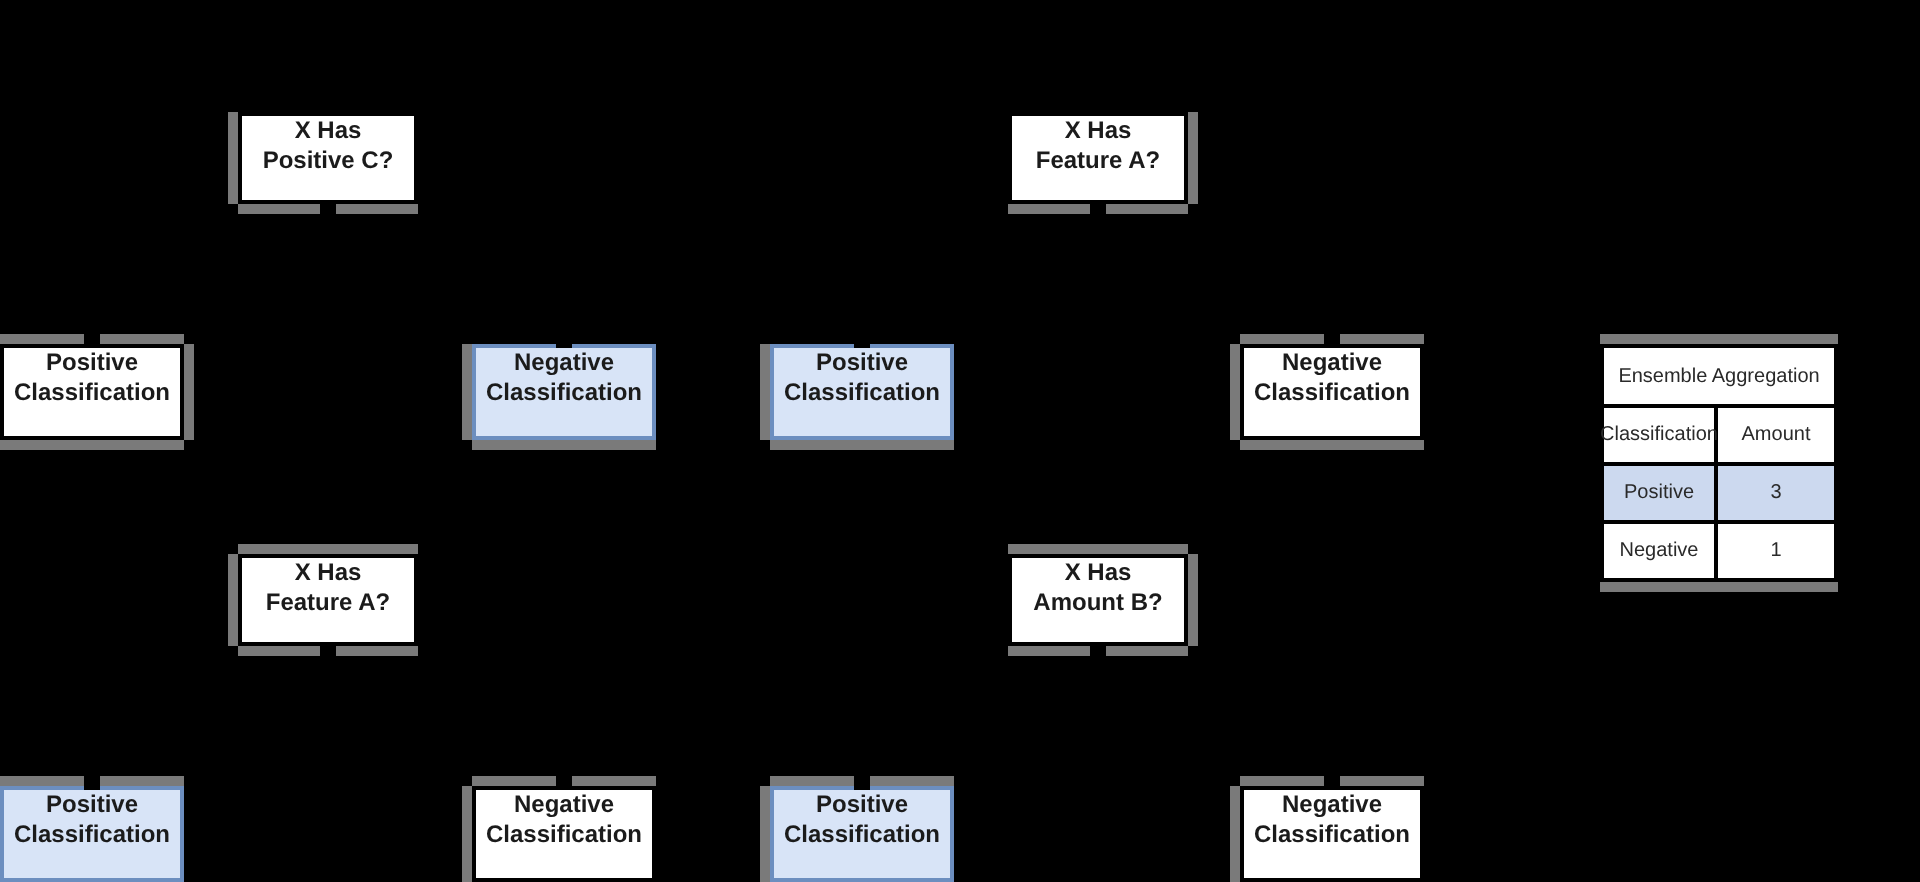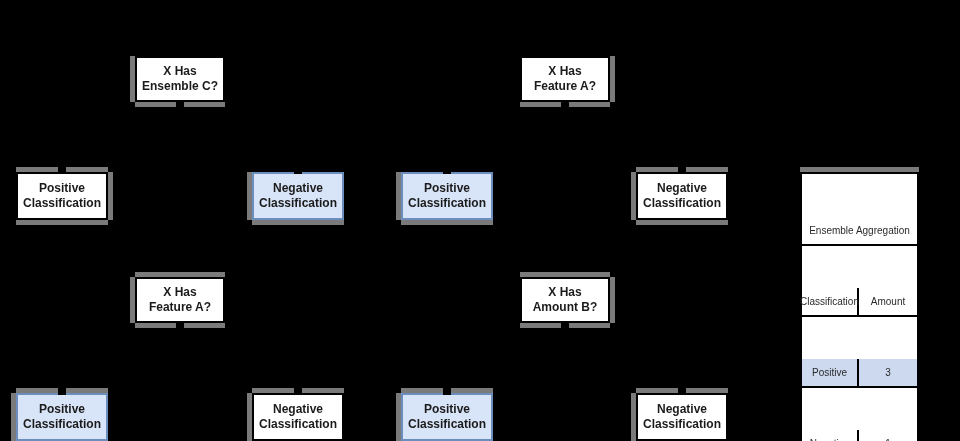--- a/index.html
+++ b/index.html
@@ -5,27 +5,26 @@
   :root { --sh: #7a7a7a; }
   * { box-sizing: border-box; margin: 0; padding: 0; }
   html, body { width: 960px; height: 441px; overflow: hidden; }
   body { background: #000; position: relative; font-family: "Liberation Sans", sans-serif; }
 
   .canvas { position: absolute; inset: 0; }
 
   .node {
     position: absolute;
     display: flex; flex-direction: column;
-    justify-content: center; align-items: center;
+    justify-content: flex-start; align-items: center;
     text-align: center;
     font-weight: bold; font-size: 12px; line-height: 1.28;
     color: #1b1b1b;
     background: #fff;
     border: 2px solid #000;
-    margin-left: 16px;
   }
   .q { width: 90px; height: 46px; }
   .c { width: 92px; height: 48px; }
   .blue { background: #d8e4f7; border-color: #6c8ebf; }
 
   
   .sh-lb  { box-shadow: -5px 0 0 var(--sh), 0 5px 0 var(--sh); }
   .sh-rb  { box-shadow:  5px 0 0 var(--sh), 0 5px 0 var(--sh); }
   .sh-lt  { box-shadow: -5px 0 0 var(--sh), 0 -5px 0 var(--sh); }
   .sh-trb { box-shadow:  5px 0 0 var(--sh), 0 -5px 0 var(--sh), 0 5px 0 var(--sh); }
@@ -40,36 +39,36 @@
   
   .agg {
     position: absolute; left: 800px; top: 172px; width: 119px;
     background: #fff; border: 2px solid #000;
     font-size: 10px; color: #2a2a2a;
   }
   .agg .trow { display: flex; border-top: 2px solid #000; }
   .agg .trow:first-child { border-top: none; }
   .agg .cell {
     display: flex; align-items: center; justify-content: center;
-    text-align: center; height: 27px; margin-top: 42px;
+    text-align: center; height: 27px;
   }
   .agg .title-row .cell { width: 100%; height: 28px; }
   .agg .c1 { width: 57px; border-right: 2px solid #000; }
   .agg .c2 { flex: 1; }
   .agg .hl { background: #ccd9ef; }
 </style>
 </head>
 <body>
 
 <div class="canvas">
 
   <div class="node q sh-lb" style="left:119px; top:56px;">
     <div class="stub stub-b"></div>
     <span>X Has</span>
-    <span>Ensemble C?</span>
+    <span>Positive C?</span>
   </div>
   <div class="node c sh-trb" style="left:0px; top:172px;">
     <div class="stub stub-t"></div>
     <span>Positive</span>
     <span>Classification</span>
   </div>
   <div class="node c blue sh-lb" style="left:236px; top:172px;">
     <div class="stub stub-t"></div>
     <span>Negative</span>
     <span>Classification</span>

